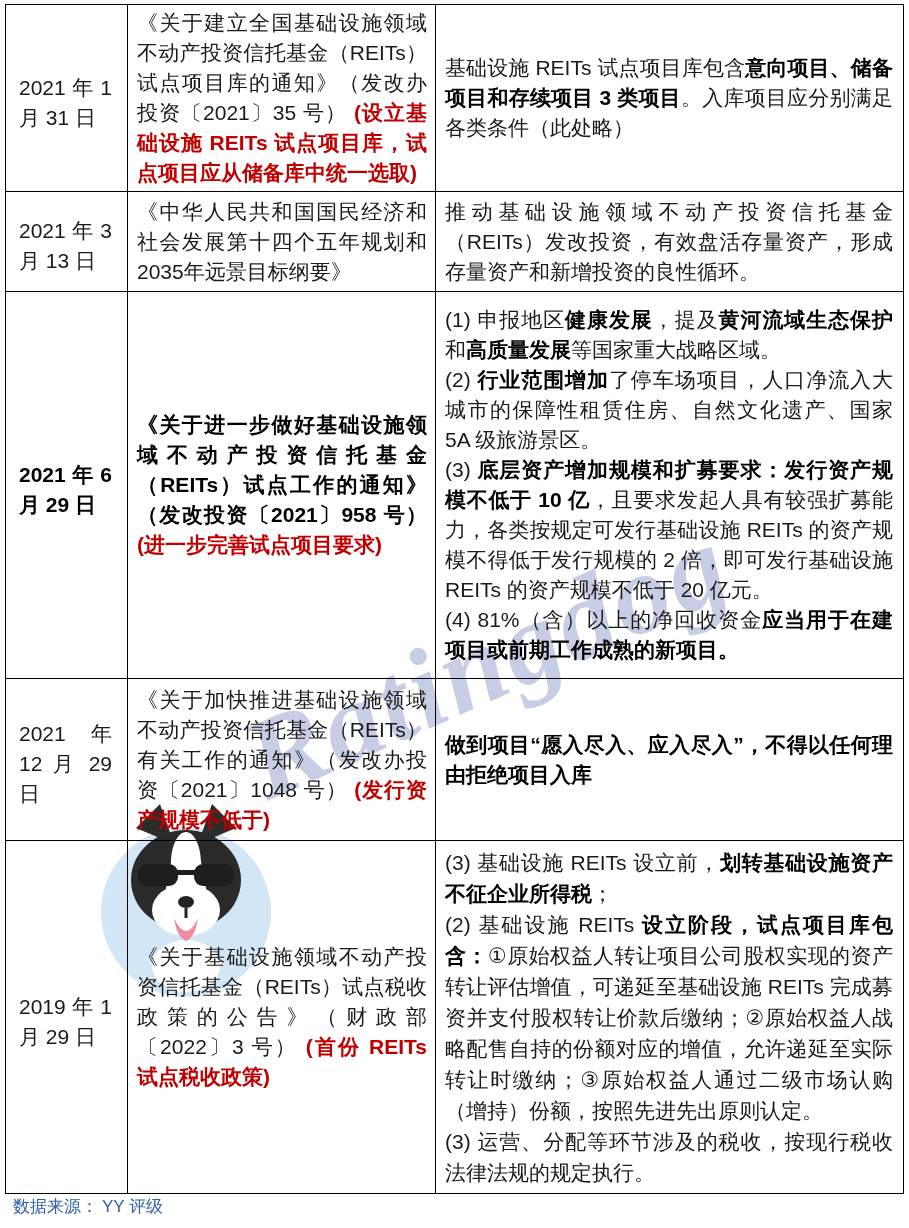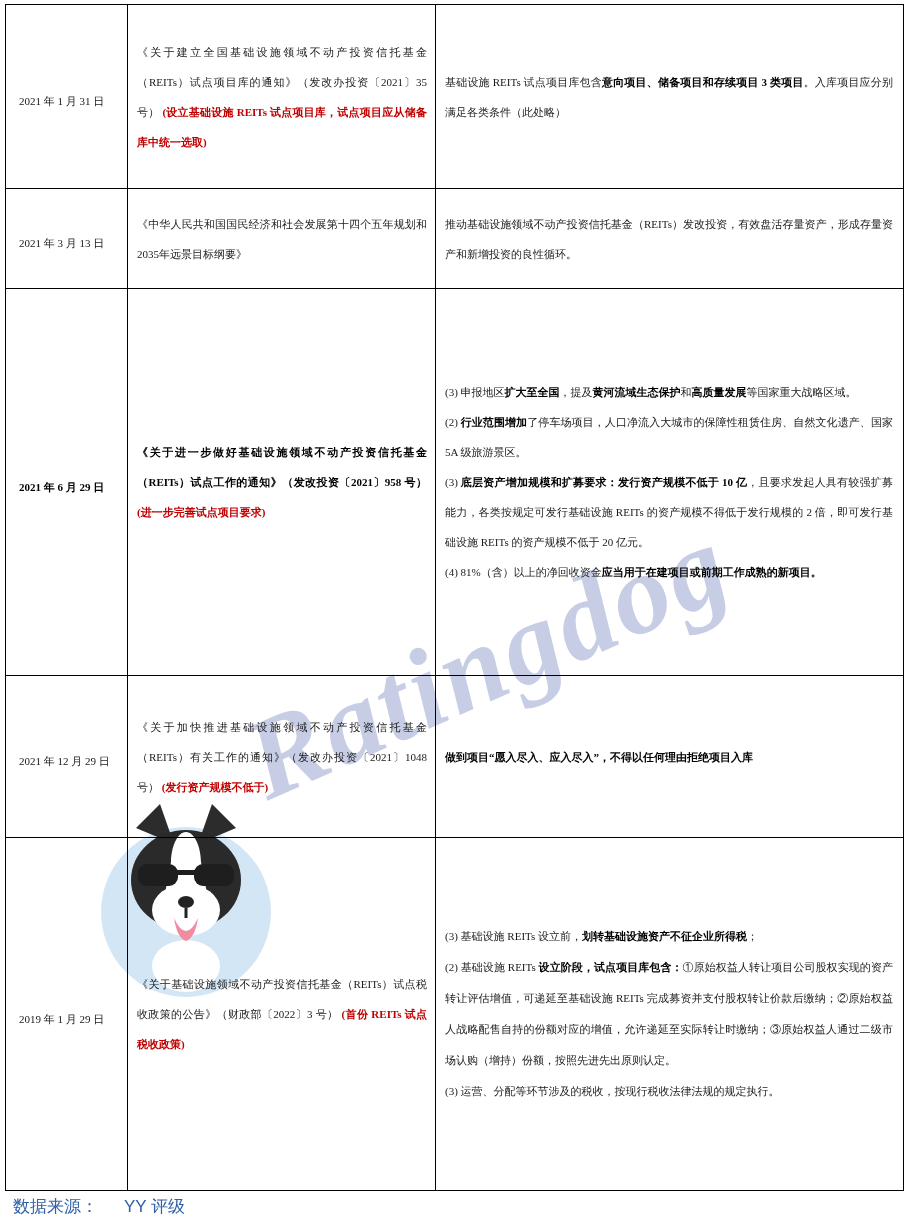--- a/index.html
+++ b/index.html
@@ -17,33 +17,33 @@
     pointer-events:none;user-select:none;
   }
   .dog-logo{position:absolute;left:96px;top:798px;width:180px;height:202px;z-index:0;opacity:.92;pointer-events:none;}
   
   table.policy-table{
     position:absolute;left:5px;top:4px;z-index:1;
     width:898px;border-collapse:collapse;table-layout:fixed;background:transparent;
   }
   td{
     border:1.5px solid #000;vertical-align:middle;
-    font-size:11px;line-height:30px;text-align:justify;
-    padding:3px 8px 3px 9px;word-break:break-word;font-family:Liberation Serif, serif;
+    font-size:21px;line-height:30px;text-align:justify;
+    padding:3px 8px 3px 9px;word-break:break-word;
   }
   tr.r1{height:184px} tr.r2{height:100px} tr.r3{height:387px} tr.r4{height:162px} tr.r5{height:353px}
   td.c-date{padding:9px 15px 0 13px;}
   td.c-content{padding:3px 10px 3px 9px;}
   tr.r5 td.c-content{line-height:31px;}
   .para{text-align:justify;}
   .b{font-weight:bold;color:#000;}
   .r{font-weight:bold;color:var(--red,#c00000);}
   
   .footer{position:absolute;left:13px;top:1194px;z-index:1;font-size:17px;line-height:26px;color:var(--blue,#3060a8);}
-  .footer .src{margin-left:26px;}
+  .footer .src{margin-left:4px;}
 </style>
 </head>
 <body>
 
 <div class="page">
 
   <div class="watermark-text">Ratingdog</div>
 
   <svg class="dog-logo" viewBox="0 0 180 202" xmlns="http://www.w3.org/2000/svg">
     <circle cx="90" cy="114" r="85" fill="#cfe4f6"></circle>
@@ -108,21 +108,21 @@
               <div class="para"><span class="b">2021 年 6 月 29 日</span></div>
             </div>
           </td>
         <td class="c-policy">
             <div class="rich">
               <div class="para"><span class="b">《关于进一步做好基础设施领域不动产投资信托基金（REITs）试点工作的通知》（发改投资〔2021〕958 号） </span><span class="b r">(进一步完善试点项目要求)</span></div>
             </div>
           </td>
         <td class="c-content">
             <div class="rich">
-              <div class="para"><span> (3) 申报地区</span><span class="b">扩大至全国</span><span>，提及</span><span class="b">黄河流域生态保护</span><span>和</span><span class="b">高质量发展</span><span>等国家重大战略区域。</span></div>
+              <div class="para"><span> (1) 申报地区</span><span class="b">健康发展</span><span>，提及</span><span class="b">黄河流域生态保护</span><span>和</span><span class="b">高质量发展</span><span>等国家重大战略区域。</span></div>
               <div class="para"><span> (2) </span><span class="b">行业范围增加</span><span>了停车场项目，人口净流入大城市的保障性租赁住房、自然文化遗产、国家 5A 级旅游景区。</span></div>
               <div class="para"><span> (3) </span><span class="b">底层资产增加规模和扩募要求：发行资产规模不低于 10 亿</span><span>，且要求发起人具有较强扩募能力，各类按规定可发行基础设施 REITs 的资产规模不得低于发行规模的 2 倍，即可发行基础设施 REITs 的资产规模不低于 20 亿元。</span></div>
               <div class="para"><span> (4) 81%（含）以上的净回收资金</span><span class="b">应当用于在建项目或前期工作成熟的新项目。</span></div>
             </div>
           </td>
       </tr>
       <tr class="r4">
         <td class="c-date">
             <div class="rich">
               <div class="para"><span>2021 年 12 月 29 日</span></div>

